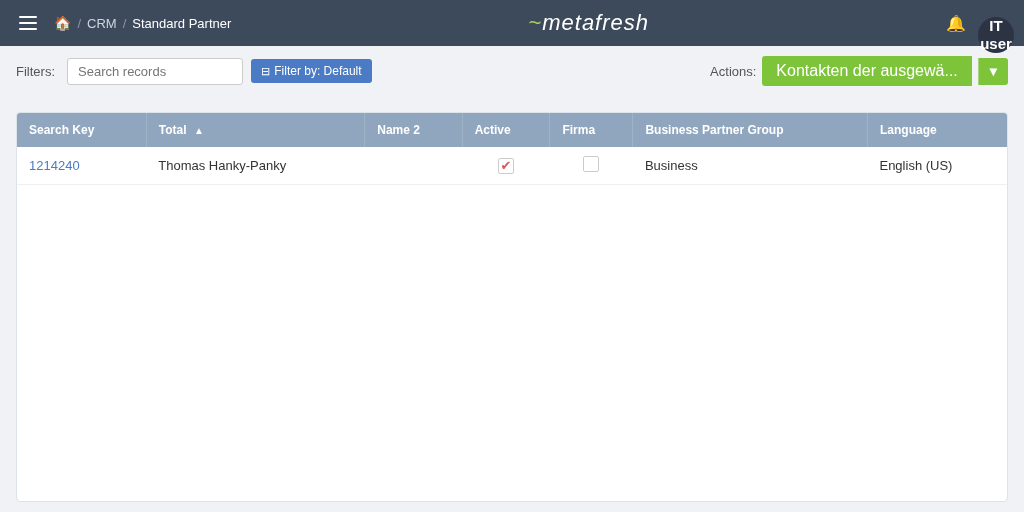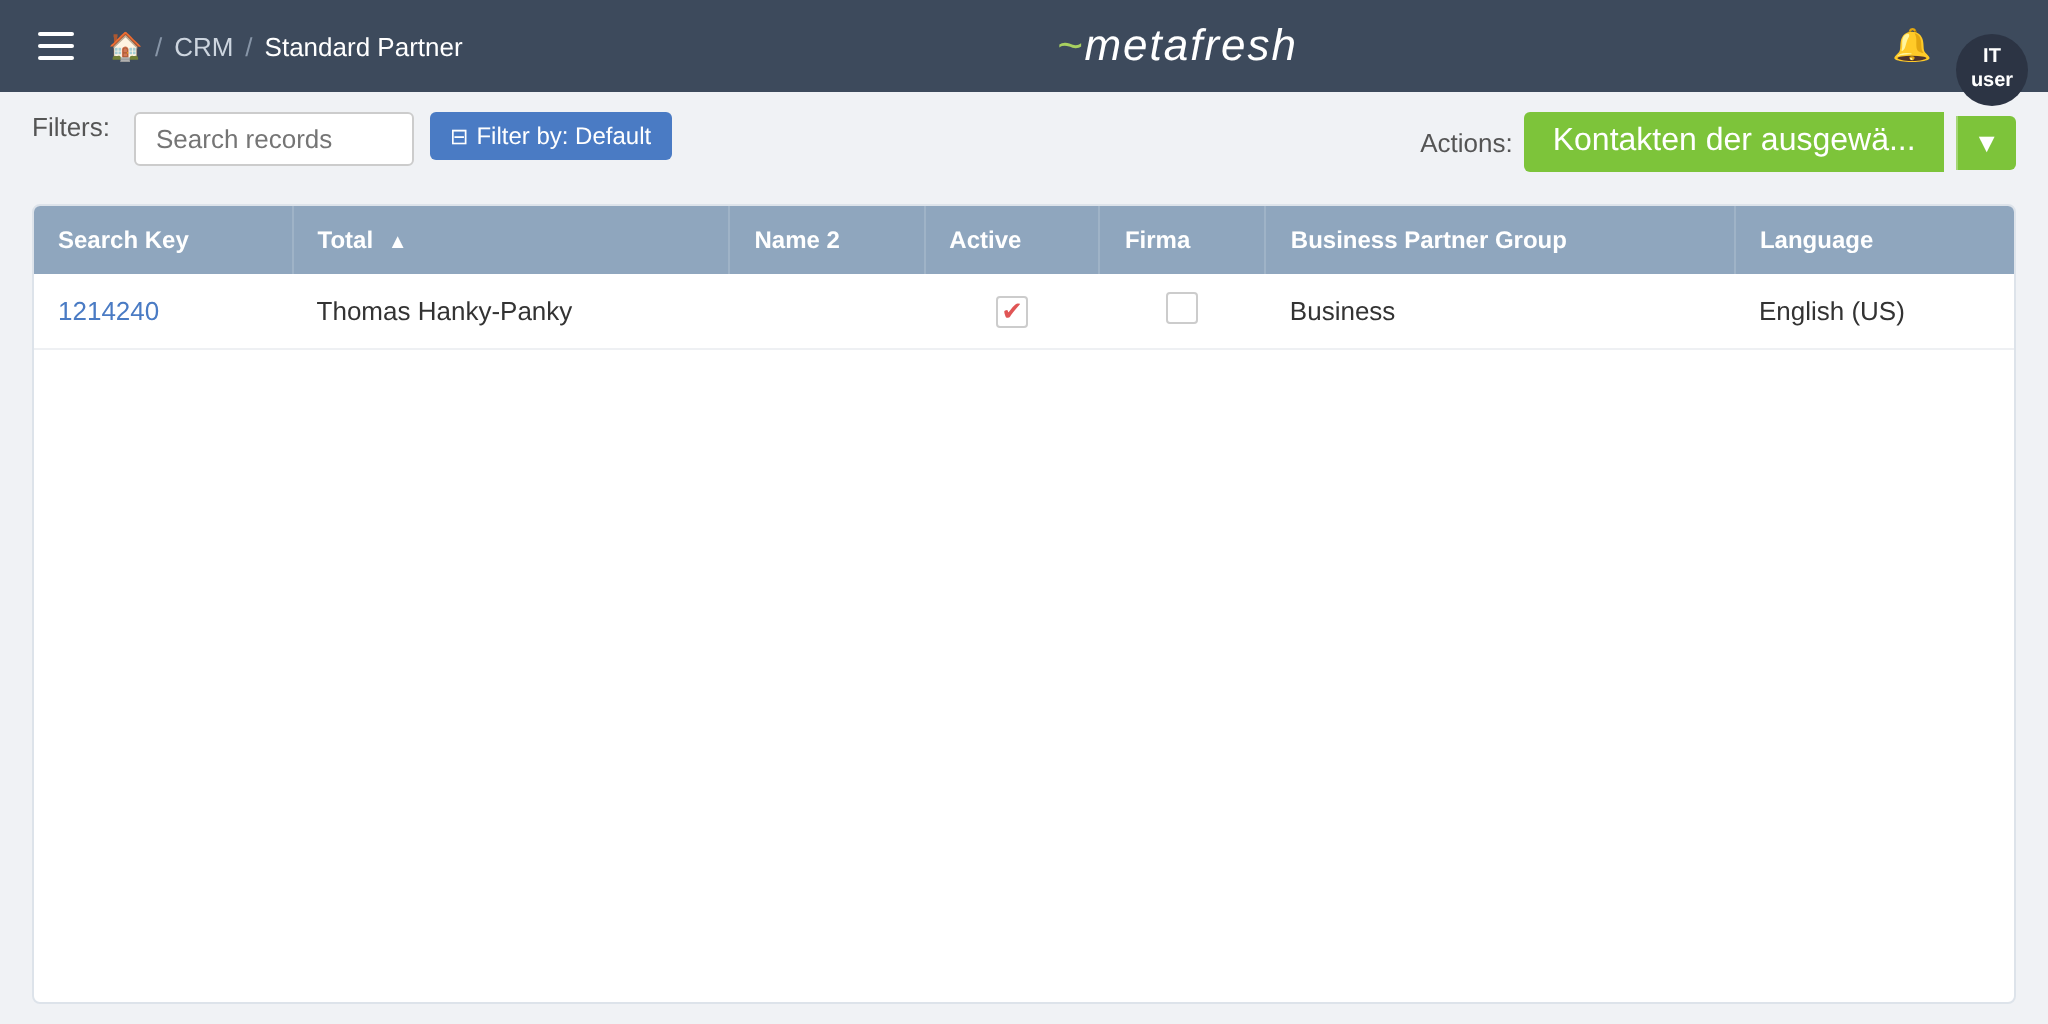--- a/index.html
+++ b/index.html
@@ -31,39 +31,39 @@
       flex: 1; display: flex; justify-content: center; align-items: flex-end;
     }
     .logo-text {
       font-size: 22px; font-weight: 300; color: white; font-style: italic; letter-spacing: 1px;
     }
     .navbar-right { display: flex; align-items: center; gap: 12px; }
     .bell-icon { color: #cdd5df; font-size: 16px; cursor: pointer; }
     .user-avatar {
       width: 36px; height: 36px; border-radius: 50%; background: #2c3444;
       display: flex; align-items: center; justify-content: center;
-      font-size: 10px; color: white; font-weight: 600; cursor: pointer; text-align: center; line-height: 1.2; margin-top: 23px;
+      font-size: 15px; color: white; font-weight: 600; cursor: pointer; text-align: center; line-height: 1.2; margin-top: 23px;
     }
 
     
     .content-wrapper {
       background: #f0f2f5;
       padding: 10px 16px;
       min-height: calc(512px - 46px);
       display: flex; flex-direction: column;
     }
 
     
     .filters-bar {
-      display: flex; align-items: flex-start; gap: 8px; margin-bottom: 16px;
+      display: flex; align-items: center; gap: 8px; margin-bottom: 26px;
     }
     .filters-label { font-size: 13px; color: #555; margin-right: 4px; }
     .search-input {
       border: 1px solid #ccc; border-radius: 3px; padding: 5px 10px;
-      font-size: 13px; width: 140px; outline: none; background: white;
+      font-size: 13px; width: 176px; outline: none; background: white;
     }
     .filter-btn {
       background: #4a7bc4; color: white; border: none; border-radius: 3px;
       padding: 5px 10px; font-size: 12px; cursor: pointer; display: flex; align-items: center; gap: 4px;
     }
     .filter-icon { font-size: 11px; }
     .actions-section { margin-left: auto; display: flex; align-items: center; gap: 6px; }
     .actions-label { font-size: 13px; color: #555; }
     .actions-btn {
       background: #7dc43a; color: white; border: none; border-radius: 3px 0 0 3px;

